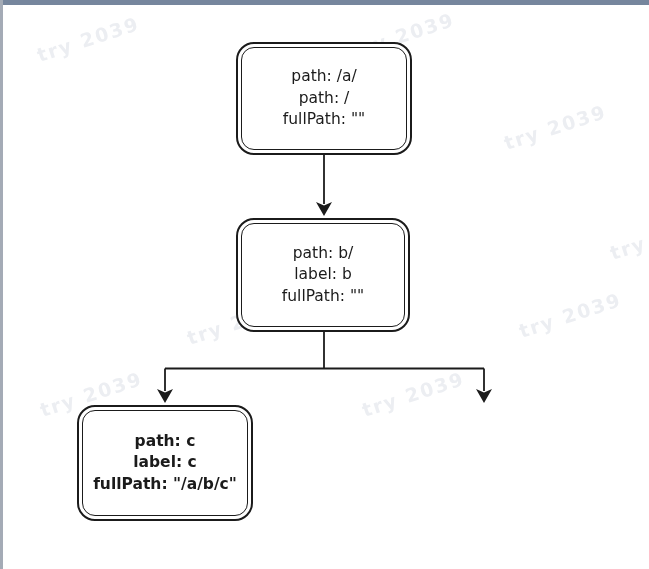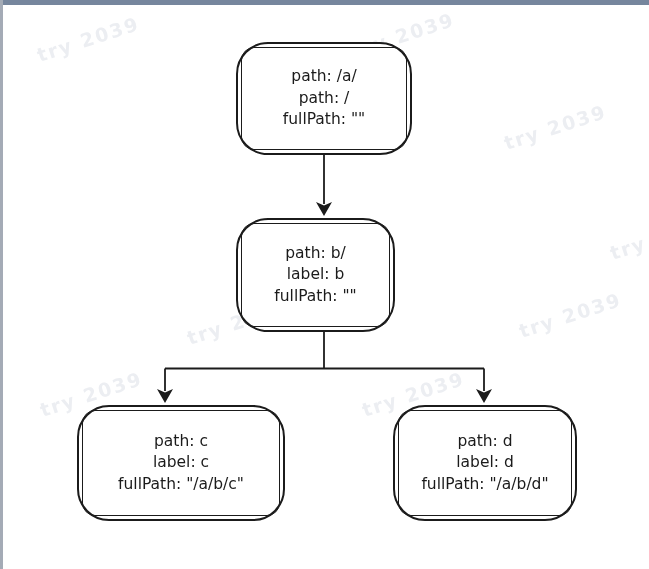--- a/index.html
+++ b/index.html
@@ -38,43 +38,43 @@
 
   
   .edges { position: absolute; left: 0; top: 0; z-index: 2; }
 
   
   .node {
     position: absolute;
     z-index: 3;
     background: var(--node-fill, #ffffff);
     border: 2.2px solid var(--stroke-color, #1b1b1b);
-    border-radius: 32px;
+    border-radius: 18px;
     padding: 3px;
     display: flex;
   }
   .node-inner {
     flex: 1;
     border: 1.8px solid var(--stroke-color, #1b1b1b);
     border-radius: 13px;
     display: flex;
     flex-direction: column;
     align-items: center;
     justify-content: center;
   }
   .node-line {
     font-size: 15.5px;
     line-height: 21.5px;
     color: var(--stroke-color, #1b1b1b);
     white-space: pre;
   }
 
   #node-root { left: 236px; top: 42px;  width: 176px; height: 113px; }
-  #node-b    { left: 236px; top: 218px; width: 159px; height: 114px; }
-  #node-c    { left: 77px;  top: 405px; width: 208px; height: 116px; }
+  #node-b    { left: 236px; top: 218px; width: 174px; height: 114px; }
+  #node-c    { left: 77px;  top: 405px; width: 176px; height: 116px; font-weight: bold; }
   #node-d    { left: 393px; top: 405px; width: 184px; height: 116px; }
 
   .attribution {
     position: absolute;
     right: 9px;
     bottom: 12px;
     z-index: 4;
     font-size: 14.5px;
     letter-spacing: 1px;
     color: var(--attribution-color, #a5a5a5);
@@ -127,24 +127,17 @@
   </div>
 
   <div class="node" id="node-c">
     <div class="node-inner">
       <span class="node-line">path: c</span>
       <span class="node-line">label: c</span>
       <span class="node-line">fullPath: "/a/b/c"</span>
     </div>
   </div>
 
-  <div class="node" id="node-d">
-    <div class="node-inner">
-      <span class="node-line">path: d</span>
-      <span class="node-line">label: d</span>
-      <span class="node-line">fullPath: "/a/b/d"</span>
-    </div>
-  </div>
 
 
   <div class="edge-top"></div>
   <div class="edge-left"></div>
 </div>
 
 </body></html>

